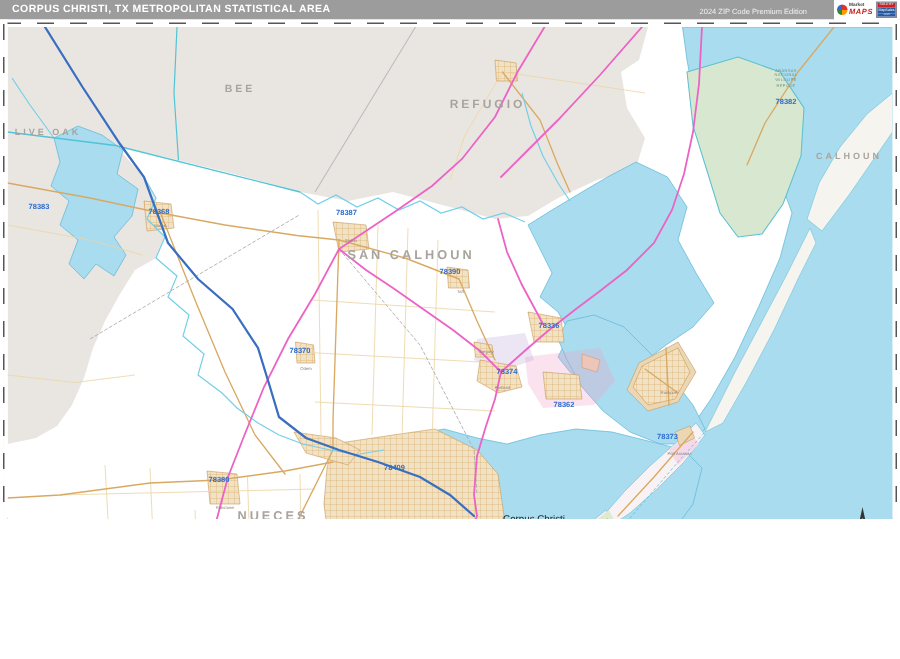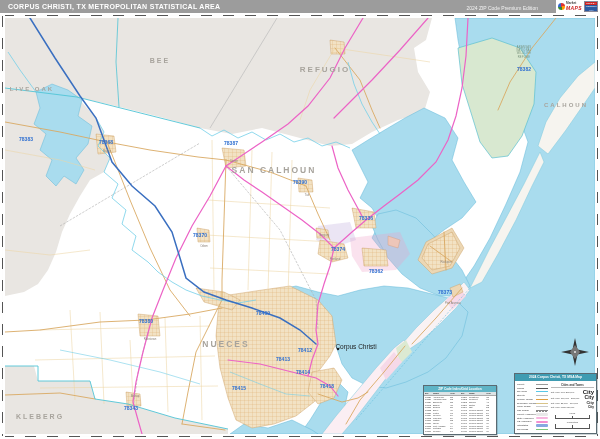--- a/index.html
+++ b/index.html
@@ -1,16 +1,16 @@
 <!DOCTYPE html>
 <html><head>
 <meta charset="utf-8">
 <style>
   html,body{margin:0;padding:0;background:#fff;}
-  .screen{position:relative;width:600px;height:439px;overflow:hidden;
+  .screen{position:relative;width:600px;height:346px;overflow:hidden;
     font-family:"Liberation Sans",sans-serif;background:#fff;outline:1px solid #b5b5b5;outline-offset:-1px;}
   
   .topbar{position:absolute;left:0;top:0;width:556px;height:13px;background:#9c9c9c;}
   .map-title{position:absolute;left:8px;top:3px;font-size:7px;font-weight:bold;color:#fff;letter-spacing:.3px;white-space:nowrap;}
   .edition{position:absolute;right:18px;top:4.5px;font-size:5px;color:#f2f2f2;white-space:nowrap;}
   .logo-block{position:absolute;left:556px;top:0;width:44px;height:13px;background:#fff;display:flex;align-items:center;gap:1px;padding-left:2px;box-sizing:border-box;}
   .logo-pie{width:7px;height:7px;border-radius:50%;background:conic-gradient(#d33 0 25%,#f90 0 50%,#383 0 75%,#36c 0 100%);flex:0 0 auto;}
   .logo-words{display:flex;flex-direction:column;line-height:1;}
   .logo-market{font-size:3.2px;color:#444;font-weight:bold;}
   .logo-maps{font-size:5px;color:#c22;font-weight:bold;font-style:italic;letter-spacing:.4px;}
@@ -248,21 +248,21 @@
     </div>
   <div class="frame f-right">
       <div class="rule-v"></div>
     </div>
 
   <div id="labels">
       <span class="mlabel county-label" style="left: 32px; top: 89px; font-size: 6px;">LIVE OAK</span>
       <span class="mlabel county-label" style="left: 160px; top: 60px; font-size: 7px;">BEE</span>
       <span class="mlabel county-label" style="left: 325px; top: 70px; font-size: 8px;">REFUGIO</span>
       <span class="mlabel county-label" style="left: 274px; top: 170px; font-size: 8.5px;">SAN CALHOUN</span>
-      <span class="mlabel county-label" style="left: 182px; top: 344px; font-size: 8.5px; margin-left: 44px;">NUECES</span>
+      <span class="mlabel county-label" style="left: 182px; top: 344px; font-size: 8.5px;">NUECES</span>
       <span class="mlabel county-label" style="left: 40px; top: 416px; font-size: 7px;">KLEBERG</span>
       <span class="mlabel county-label" style="left: 566px; top: 105px; font-size: 6px;">CALHOUN</span>
       <span class="mlabel zip-label" style="left: 26px; top: 139px;">78383</span>
       <span class="mlabel zip-label" style="left: 106px; top: 142px;">78368</span>
       <span class="mlabel zip-label" style="left: 231px; top: 143px;">78387</span>
       <span class="mlabel zip-label" style="left: 300px; top: 182px;">78390</span>
       <span class="mlabel zip-label" style="left: 200px; top: 235px;">78370</span>
       <span class="mlabel zip-label" style="left: 366px; top: 218px;">78336</span>
       <span class="mlabel zip-label" style="left: 338px; top: 249px;">78374</span>
       <span class="mlabel zip-label" style="left: 376px; top: 271px;">78362</span>

